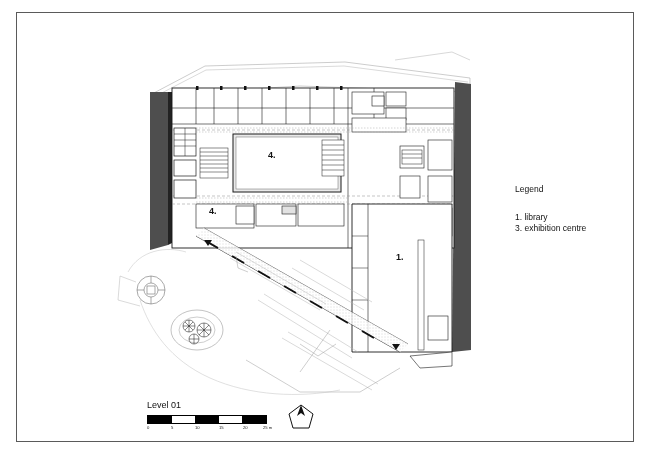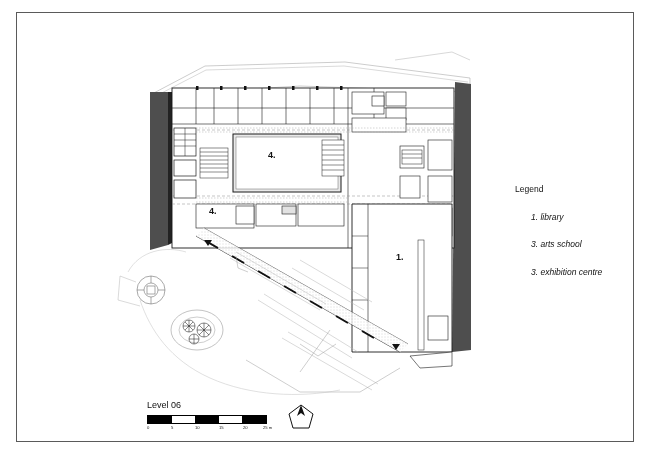--- a/index.html
+++ b/index.html
@@ -39,24 +39,23 @@
     font-size: 8.5px;
     line-height: 11.5px;
     color: #111111;
     white-space: nowrap;
   }
   .legend .legend-title {
     font-size: 8.5px;
     margin-bottom: 16px;
   }
   .legend ol, .legend .legend-item {
-    margin: 16px;
+    margin: 0;
     padding: 0;
     list-style: none;
-    font-style: italic;
   }
   
   .level-label {
     position: absolute;
     left: 147px;
     top: 400px;
     font-size: 9px;
     color: #111111;
   }
   
@@ -329,25 +328,24 @@
     </g>
   </svg>
 
   <div class="roomnum" style="left:268px; top:150px;">4.</div>
   <div class="roomnum" style="left:209px; top:206px;">4.</div>
   <div class="roomnum" style="left:396px; top:252px;">1.</div>
 
   <div class="legend">
     <div class="legend-title">Legend</div>
     <div class="legend-item">1. library</div>
-    <div class="legend-item">3. arts school</div>
     <div class="legend-item">3. exhibition centre</div>
   </div>
 
-  <div class="level-label">Level 06</div>
+  <div class="level-label">Level 01</div>
 
   <div class="scalebar">
     <div class="sb-dark"></div>
     <div class="sb-light"></div>
     <div class="sb-dark"></div>
     <div class="sb-light"></div>
     <div class="sb-dark"></div>
   </div>
   <div class="scale-ticks">
     <span style="left:2px;">0</span>

